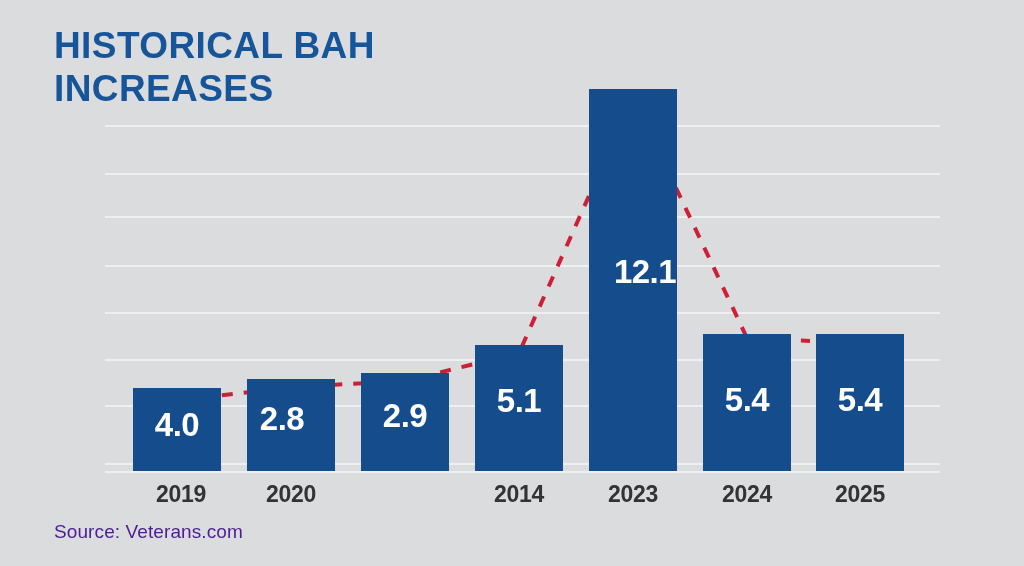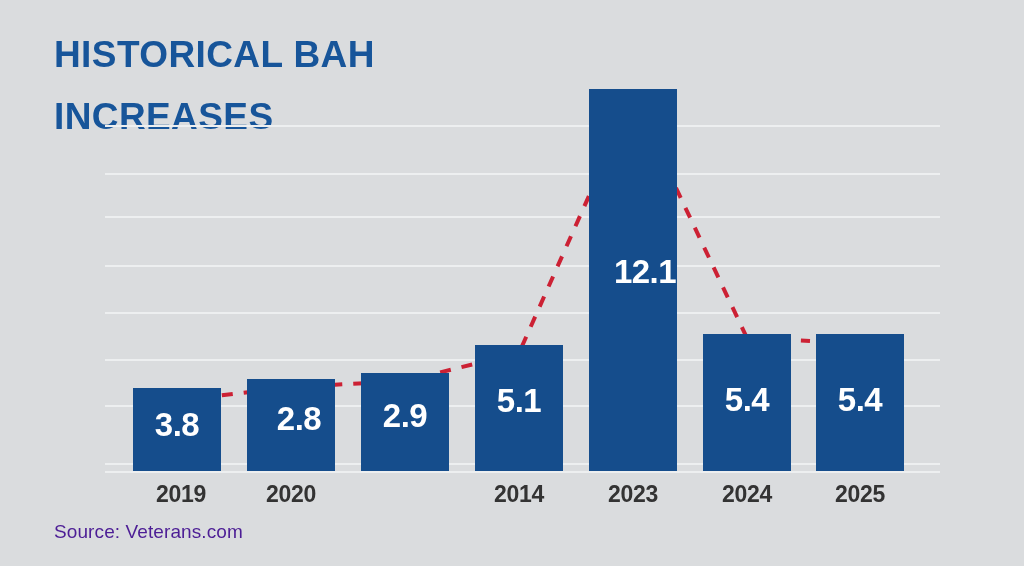--- a/index.html
+++ b/index.html
@@ -20,21 +20,21 @@
     background: #dadcde;
   }
 
   
   #chart-title {
     position: absolute;
     left: 54px;
     top: 24px;
     width: 560px;
     font-size: 37px;
-    line-height: 62px;
+    line-height: 43px;
     font-weight: 700;
     letter-spacing: 0.4px;
     color: #17559a;
     text-transform: uppercase;
     white-space: pre-line;
   }
 
   
   #plot-area {
     position: absolute;
@@ -133,24 +133,24 @@
       <div class="gridline" style="top: 463px; left: 105px; position: absolute;"></div>
     </div>
   <div id="baseline"></div>
 
   <svg id="trend-line" viewBox="0 0 1024 566" width="1024" height="566">
     <path d="M 200 398 L 291 387 L 405 381 L 519 353 L 633 97 L 747 338 L 810 341" fill="none" stroke="#cc2134" stroke-width="4" stroke-linecap="butt" stroke-dasharray="11 11"></path>
   </svg>
 
   <div id="bars-layer">
       <div class="bar" style="left: 133px; top: 388px; width: 88px; height: 83px; background: rgb(21, 77, 140);"></div>
-      <div class="bar-value" style="left: 133px; top: 406px; width: 88px;">3.8</div>
+      <div class="bar-value" style="left: 133px; top: 406px; width: 88px;">4.0</div>
       <div class="x-tick" style="left: 124px;">2019</div>
       <div class="bar" style="left: 247px; top: 379px; width: 88px; height: 92px; background: rgb(21, 77, 140);"></div>
-      <div class="bar-value" style="left: 247px; top: 400px; width: 104px;">2.8</div>
+      <div class="bar-value" style="left: 230px; top: 400px; width: 104px;">2.8</div>
       <div class="x-tick" style="left: 234px;">2020</div>
       <div class="bar" style="left: 361px; top: 373px; width: 88px; height: 98px; background: rgb(21, 77, 140);"></div>
       <div class="bar-value" style="left: 361px; top: 397px; width: 88px;">2.9</div>
       <div class="bar" style="left: 475px; top: 345px; width: 88px; height: 126px; background: rgb(21, 77, 140);"></div>
       <div class="bar-value" style="left: 475px; top: 382px; width: 88px;">5.1</div>
       <div class="x-tick" style="left: 462px;">2014</div>
       <div class="bar" style="left: 589px; top: 89px; width: 88px; height: 382px; background: rgb(21, 77, 140);"></div>
       <div class="bar-value" style="left: 589px; top: 253px; width: 112px;">12.1</div>
       <div class="x-tick" style="left: 576px;">2023</div>
       <div class="bar" style="left: 703px; top: 334px; width: 88px; height: 137px; background: rgb(21, 77, 140);"></div>

